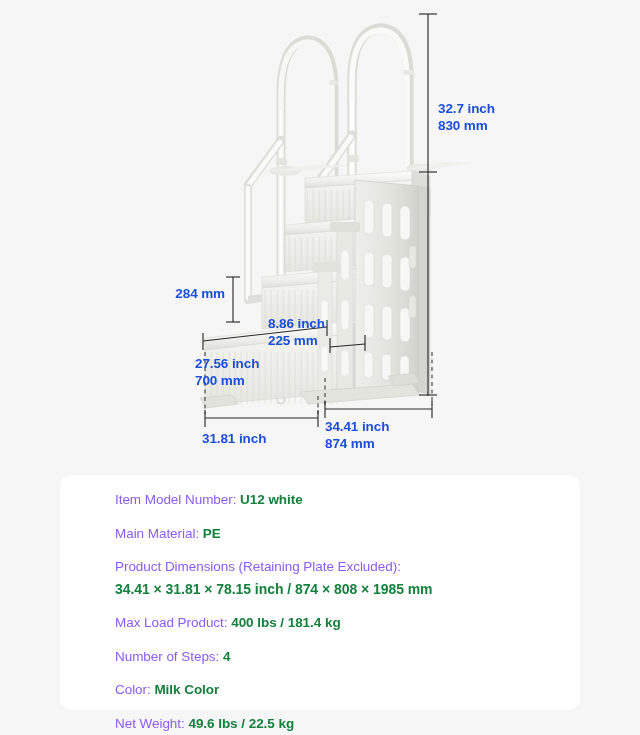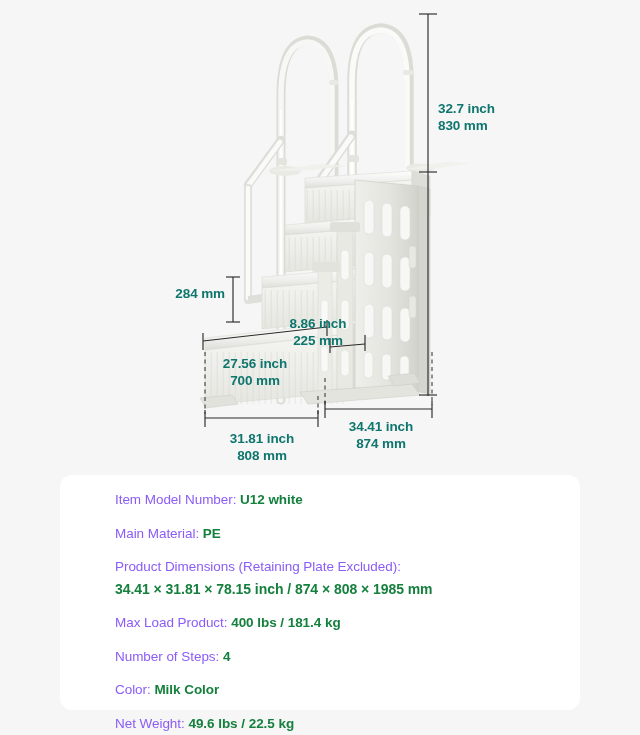--- a/index.html
+++ b/index.html
@@ -28,27 +28,27 @@
     position: absolute;
     left: 0;
     top: 0;
   }
 
   .dim-label {
     position: absolute;
     font-family: "Liberation Sans", sans-serif;
     font-size: 13.5px;
     font-weight: bold;
-    color: #0f766e;
+    color: #1d4ed8;
     line-height: 1.28;
     white-space: nowrap;
     letter-spacing: -0.1px;
   }
   .dim-label .ln { display: block; }
-  .dim-label.center { text-align: center; }
+  .dim-label.center { }
   .dim-label.right { text-align: right; }
 
   
   #spec-card {
     position: absolute;
     left: 60px;
     top: 475px;
     width: 520px;
     height: 235px;
     background: #ffffff;
@@ -271,21 +271,20 @@
   </div>
 
   <div class="dim-label center" style="left:195px; top:355px; width:120px;">
     <span class="ln">27.56 inch</span>
     <span class="ln">700 mm</span>
   </div>
 
 
   <div class="dim-label center" style="left:202px; top:430px; width:120px;">
     <span class="ln">31.81 inch</span>
-    <span class="ln">808 mm</span>
   </div>
 
   <div class="dim-label center" style="left:325px; top:418px; width:112px;">
     <span class="ln">34.41 inch</span>
     <span class="ln">874 mm</span>
   </div>
 </div>
 
 <div id="spec-card">
 

